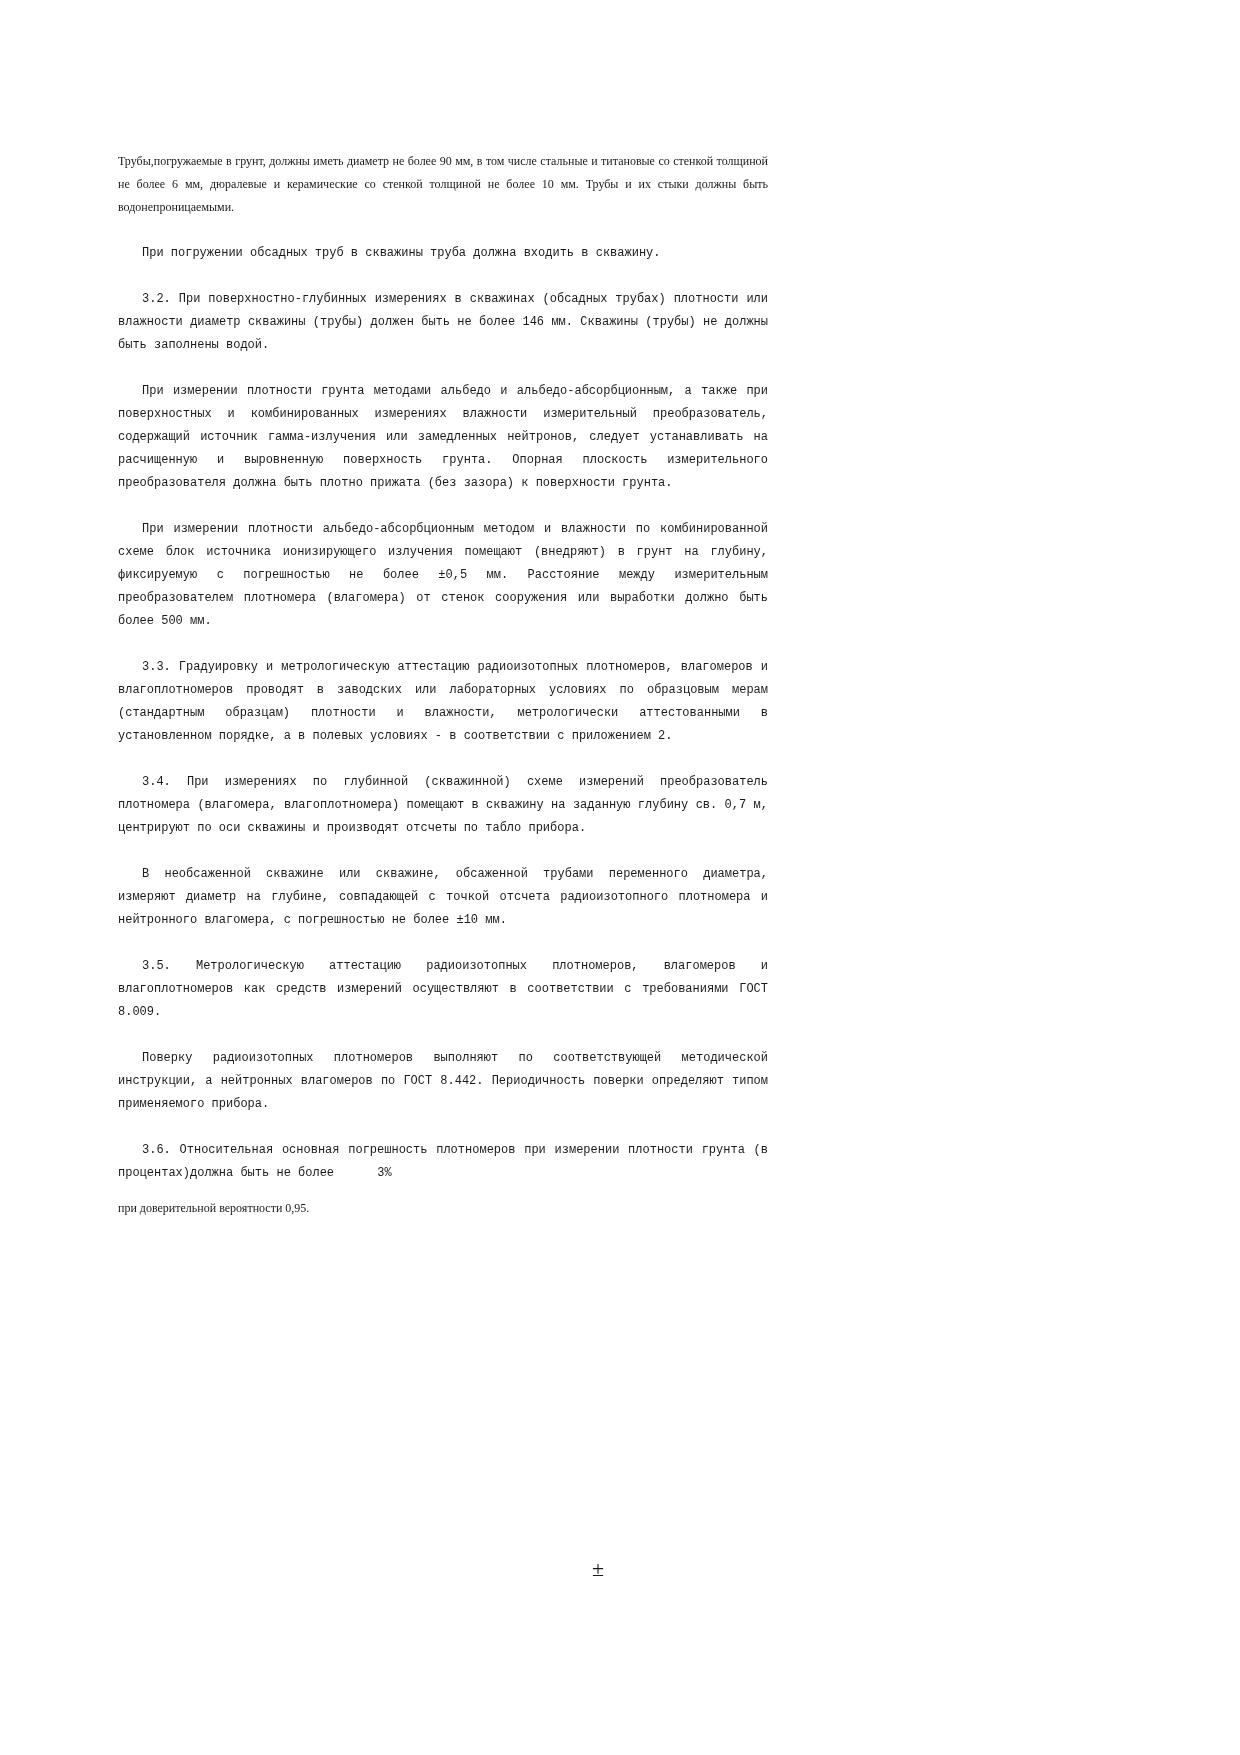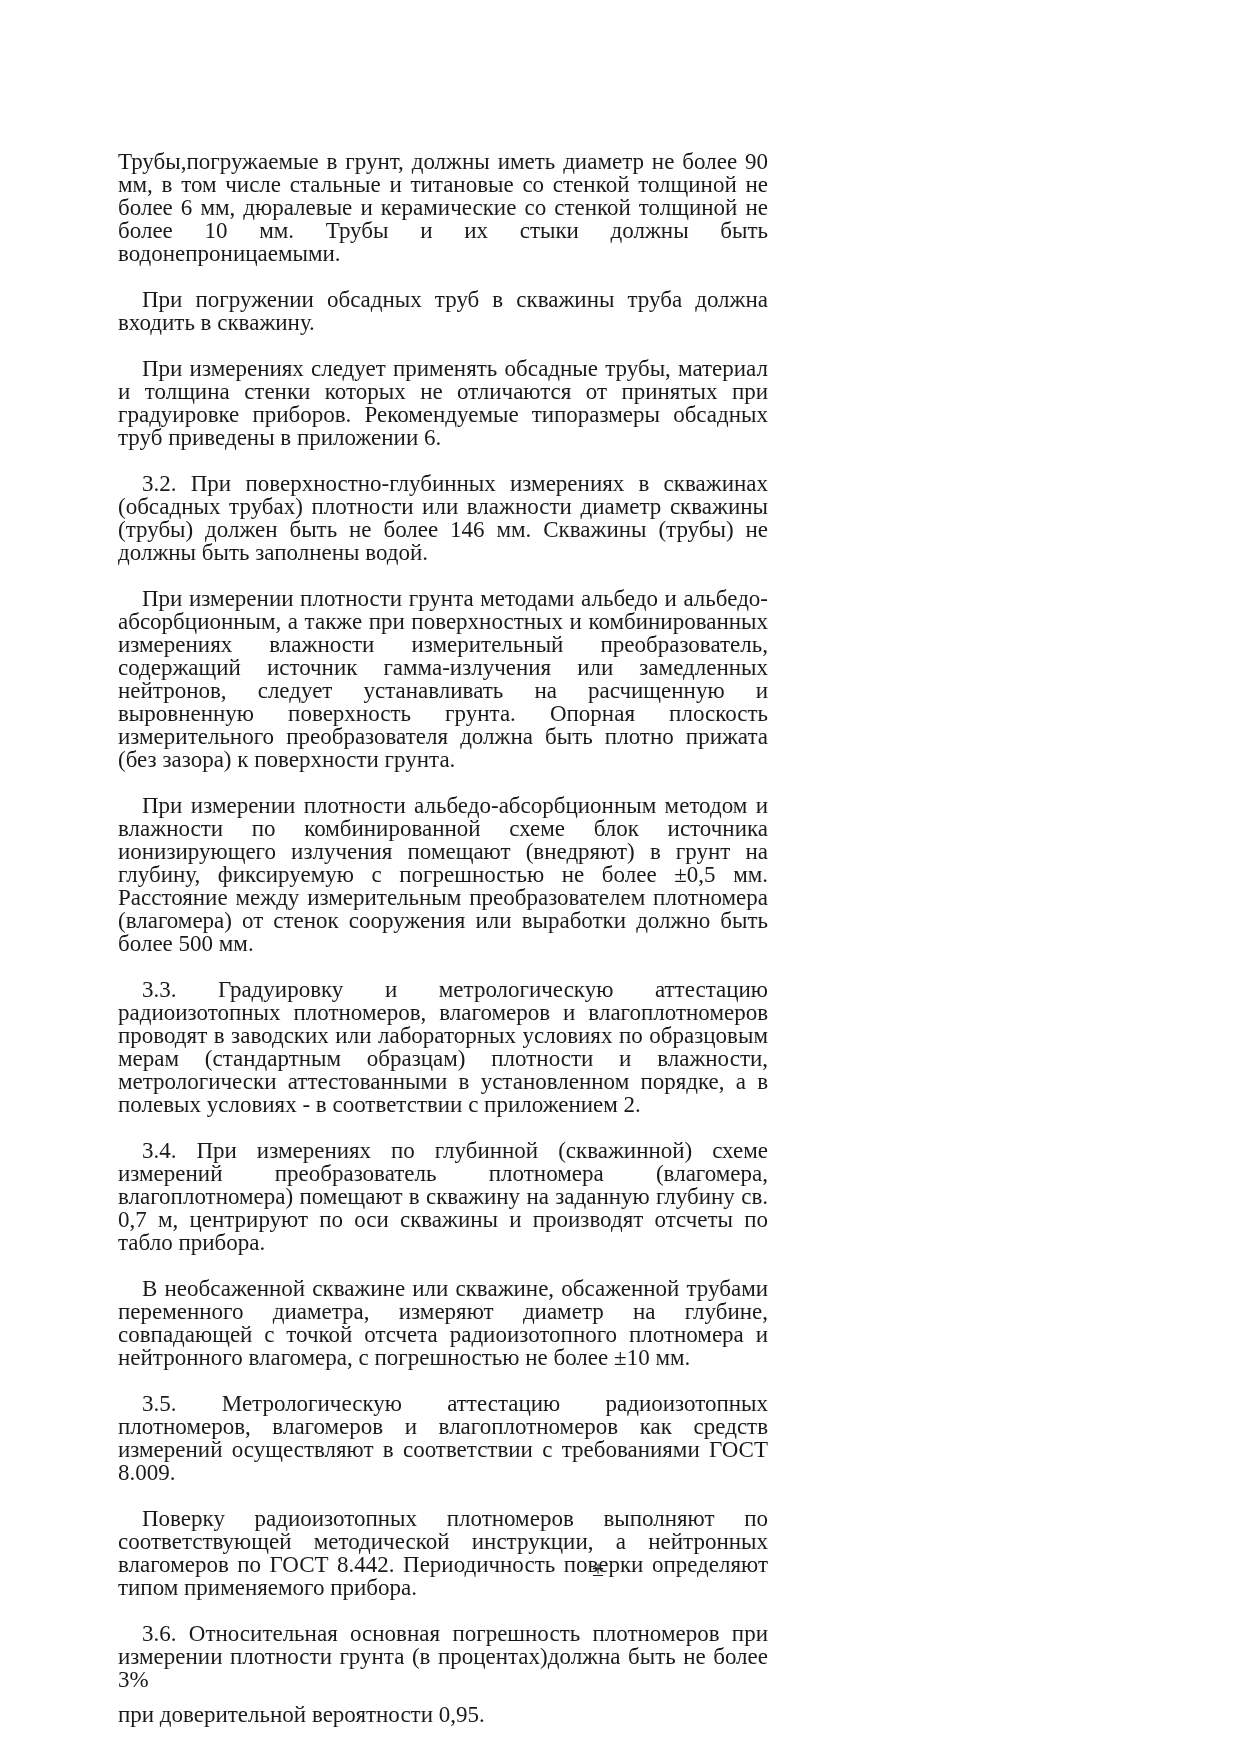--- a/index.html
+++ b/index.html
@@ -3,47 +3,46 @@
 <meta charset="utf-8">
 <style>
   html, body { margin: 0; padding: 0; background: #ffffff; }
   body { width: 1240px; height: 1755px; position: relative; overflow: hidden; }
   .page {
     position: absolute;
     left: 118px;
     top: 150px;
     width: 650px;
     font-family: "Liberation Serif", serif;
-    font-size: 23px;
+    font-size: 12px;
     line-height: 23px;
     color: #1a1a1a;
   }
   .para {
     margin: 0 0 23px 0;
     text-align: justify;
     text-align-last: left;
   }
-  .indent { text-indent: 24px; }
+  .indent { text-indent: 24px; font-family: Liberation Mono, monospace; }
   .pm {
     position: absolute;
     left: 592px;
     top: 1556px;
     font-family: "Liberation Serif", serif;
     font-size: 22px;
     color: #1a1a1a;
   }
   .final-para { margin-top: 12px; }
 </style>
 </head>
 <body>
 
 <div class="page">
   <p class="para">Трубы,погружаемые в грунт, должны иметь диаметр не более 90 мм, в том числе стальные и титановые со стенкой толщиной не более 6 мм, дюралевые и керамические со стенкой толщиной не более 10 мм. Трубы и их стыки должны быть водонепроницаемыми.</p>
   <p class="para indent">При погружении обсадных труб в скважины труба должна входить в скважину.</p>
-  <p class="para indent">При измерениях следует применять обсадные трубы, материал и толщина стенки которых не отличаются от принятых при градуировке приборов. Рекомендуемые типоразмеры обсадных труб приведены в приложении 6.</p>
   <p class="para indent">3.2. При поверхностно-глубинных измерениях в скважинах (обсадных трубах) плотности или влажности диаметр скважины (трубы) должен быть не более 146 мм. Скважины (трубы) не должны быть заполнены водой.</p>
   <p class="para indent">При измерении плотности грунта методами альбедо и альбедо-абсорбционным, а также при поверхностных и комбинированных измерениях влажности измерительный преобразователь, содержащий источник гамма-излучения или замедленных нейтронов, следует устанавливать на расчищенную и выровненную поверхность грунта. Опорная плоскость измерительного преобразователя должна быть плотно прижата (без зазора) к поверхности грунта.</p>
   <p class="para indent">При измерении плотности альбедо-абсорбционным методом и влажности по комбинированной схеме блок источника ионизирующего излучения помещают (внедряют) в грунт на глубину, фиксируемую с погрешностью не более ±0,5 мм. Расстояние между измерительным преобразователем плотномера (влагомера) от стенок сооружения или выработки должно быть более 500 мм.</p>
   <p class="para indent">3.3. Градуировку и метрологическую аттестацию радиоизотопных плотномеров, влагомеров и влагоплотномеров проводят в заводских или лабораторных условиях по образцовым мерам (стандартным образцам) плотности и влажности, метрологически аттестованными в установленном порядке, а в полевых условиях - в соответствии с приложением 2.</p>
   <p class="para indent">3.4. При измерениях по глубинной (скважинной) схеме измерений преобразователь плотномера (влагомера, влагоплотномера) помещают в скважину на заданную глубину св. 0,7 м, центрируют по оси скважины и производят отсчеты по табло прибора.</p>
   <p class="para indent">В необсаженной скважине или скважине, обсаженной трубами переменного диаметра, измеряют диаметр на глубине, совпадающей с точкой отсчета радиоизотопного плотномера и нейтронного влагомера, с погрешностью не более ±10 мм.</p>
   <p class="para indent">3.5. Метрологическую аттестацию радиоизотопных плотномеров, влагомеров и влагоплотномеров как средств измерений осуществляют в соответствии с требованиями ГОСТ 8.009.</p>
   <p class="para indent">Поверку радиоизотопных плотномеров выполняют по соответствующей методической инструкции, а нейтронных влагомеров по ГОСТ 8.442. Периодичность поверки определяют типом применяемого прибора.</p>
   <p class="para indent" style="margin-bottom:12px; white-space: pre-wrap;">3.6. Относительная основная погрешность плотномеров при измерении плотности грунта (в процентах)должна быть не более      3%</p>
   <p class="para final-para" style="">при доверительной вероятности 0,95.</p>

